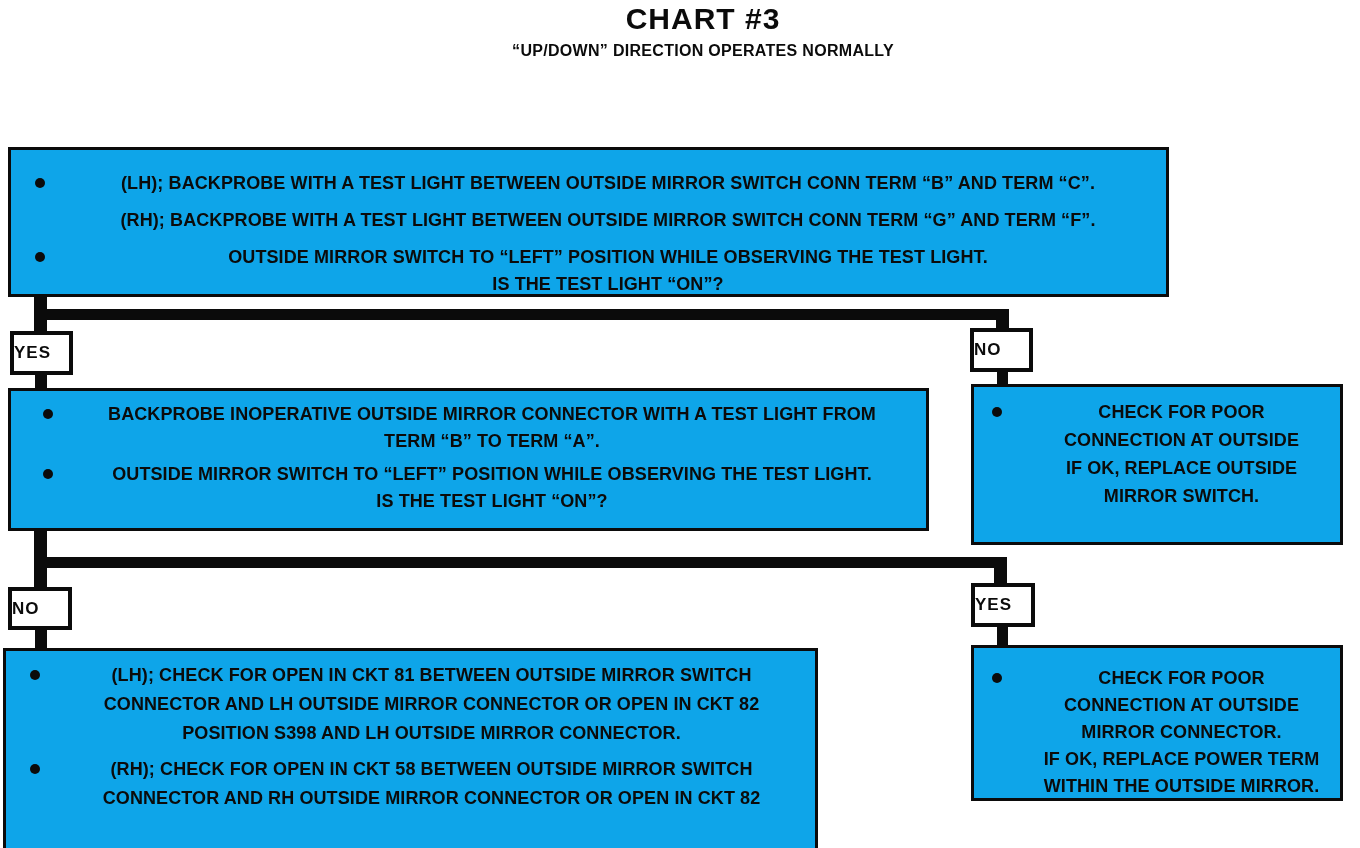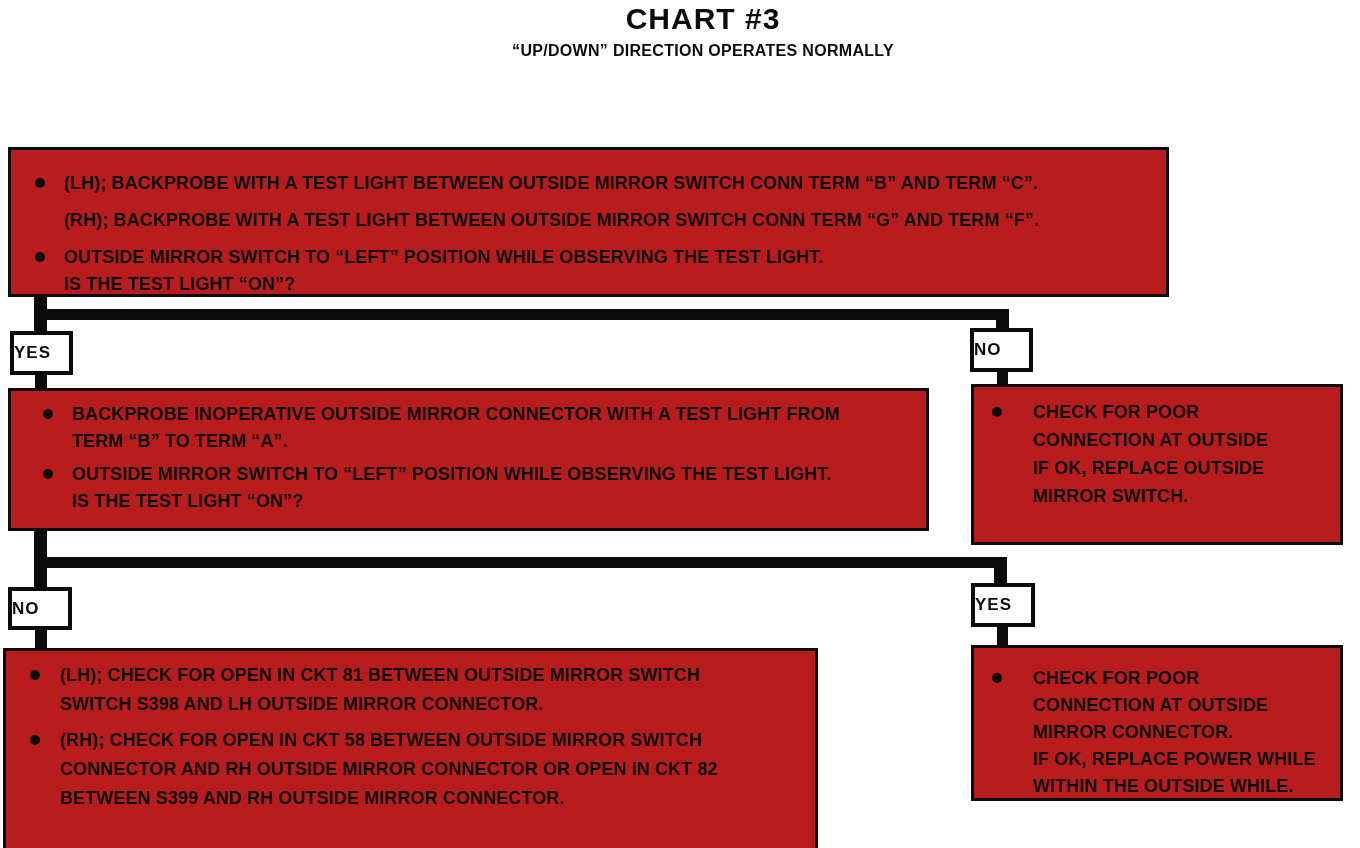--- a/index.html
+++ b/index.html
@@ -14,24 +14,25 @@
   }
   
   .hdr{position:absolute;top:4px;left:46px;width:1314px;text-align:center;line-height:1;}
   .hdr .t1{font-size:30px;letter-spacing:1px;margin-bottom:9px;}
   .hdr .t2{font-size:22px;letter-spacing:0.3px;margin-bottom:9px;}
   .hdr .t3{font-size:16px;letter-spacing:0.3px;}
   
   .qbox{
     position:absolute;
     border:3px solid #0b0b0b;
-    background:#b91c1c;
+    background:#0ea5e9;
     box-sizing:border-box;
     font-size:18px;
     letter-spacing:0.1px;
+    text-align:center;
   }
   .item{display:flex;align-items:flex-start;}
   .bullet{
     flex:0 0 auto;
     width:10px;height:10px;border-radius:50%;
     background:#0b0b0b;
   }
   .lines{flex:1 1 auto;}
   
   .decision{
@@ -125,39 +126,39 @@
   </div>
   <div class="decision" style="left:971px;top:583px;width:64px;height:44px;">
     <span>YES</span>
   </div>
 
   <div class="qbox" style="left:3px;top:648px;width:815px;height:238px;padding:10px 12px 0 12px;">
     <div class="item" style="line-height:29px;">
       <span class="bullet" style="margin:9px 0 0 12px;"></span>
       <div class="lines" style="margin-left:20px;">
         <div>(LH); CHECK FOR OPEN IN CKT 81 BETWEEN OUTSIDE MIRROR SWITCH</div>
-        <div>SWITCH S398 AND LH OUTSIDE MIRROR CONNECTOR.</div>
+        <div>CONNECTOR AND LH OUTSIDE MIRROR CONNECTOR OR OPEN IN CKT 82</div>
+        <div>POSITION S398 AND LH OUTSIDE MIRROR CONNECTOR.</div>
       </div>
     </div>
     <div class="item" style="line-height:29px;margin-top:7px;">
       <span class="bullet" style="margin:9px 0 0 12px;"></span>
       <div class="lines" style="margin-left:20px;">
         <div>(RH); CHECK FOR OPEN IN CKT 58 BETWEEN OUTSIDE MIRROR SWITCH</div>
         <div>CONNECTOR AND RH OUTSIDE MIRROR CONNECTOR OR OPEN IN CKT 82</div>
-        <div>BETWEEN S399 AND RH OUTSIDE MIRROR CONNECTOR.</div>
       </div>
     </div>
   </div>
 
   <div class="qbox" style="left:971px;top:645px;width:372px;height:156px;padding:17px 10px 0 10px;">
     <div class="item" style="line-height:27px;">
       <span class="bullet" style="margin:8px 0 0 8px;"></span>
       <div class="lines" style="margin-left:31px;">
         <div>CHECK FOR POOR</div>
         <div>CONNECTION AT OUTSIDE</div>
         <div>MIRROR CONNECTOR.</div>
-        <div>IF OK, REPLACE POWER WHILE</div>
-        <div>WITHIN THE OUTSIDE WHILE.</div>
+        <div>IF OK, REPLACE POWER TERM</div>
+        <div>WITHIN THE OUTSIDE MIRROR.</div>
       </div>
     </div>
   </div>
 
 </div>
 
 </body></html>

